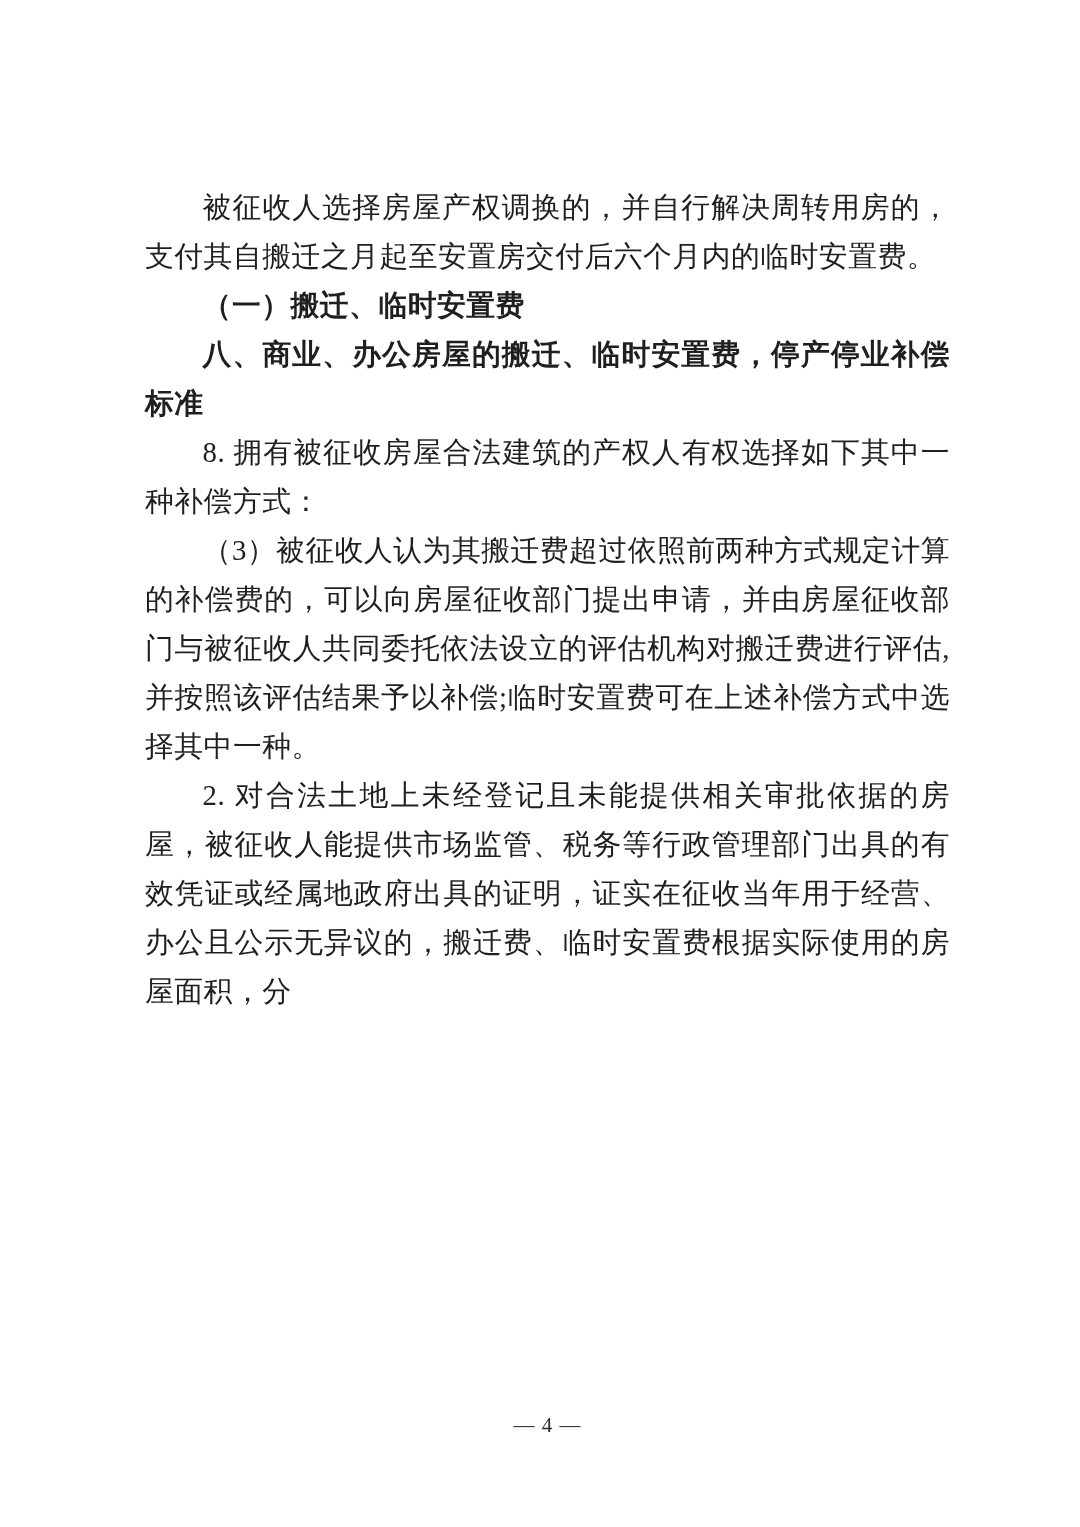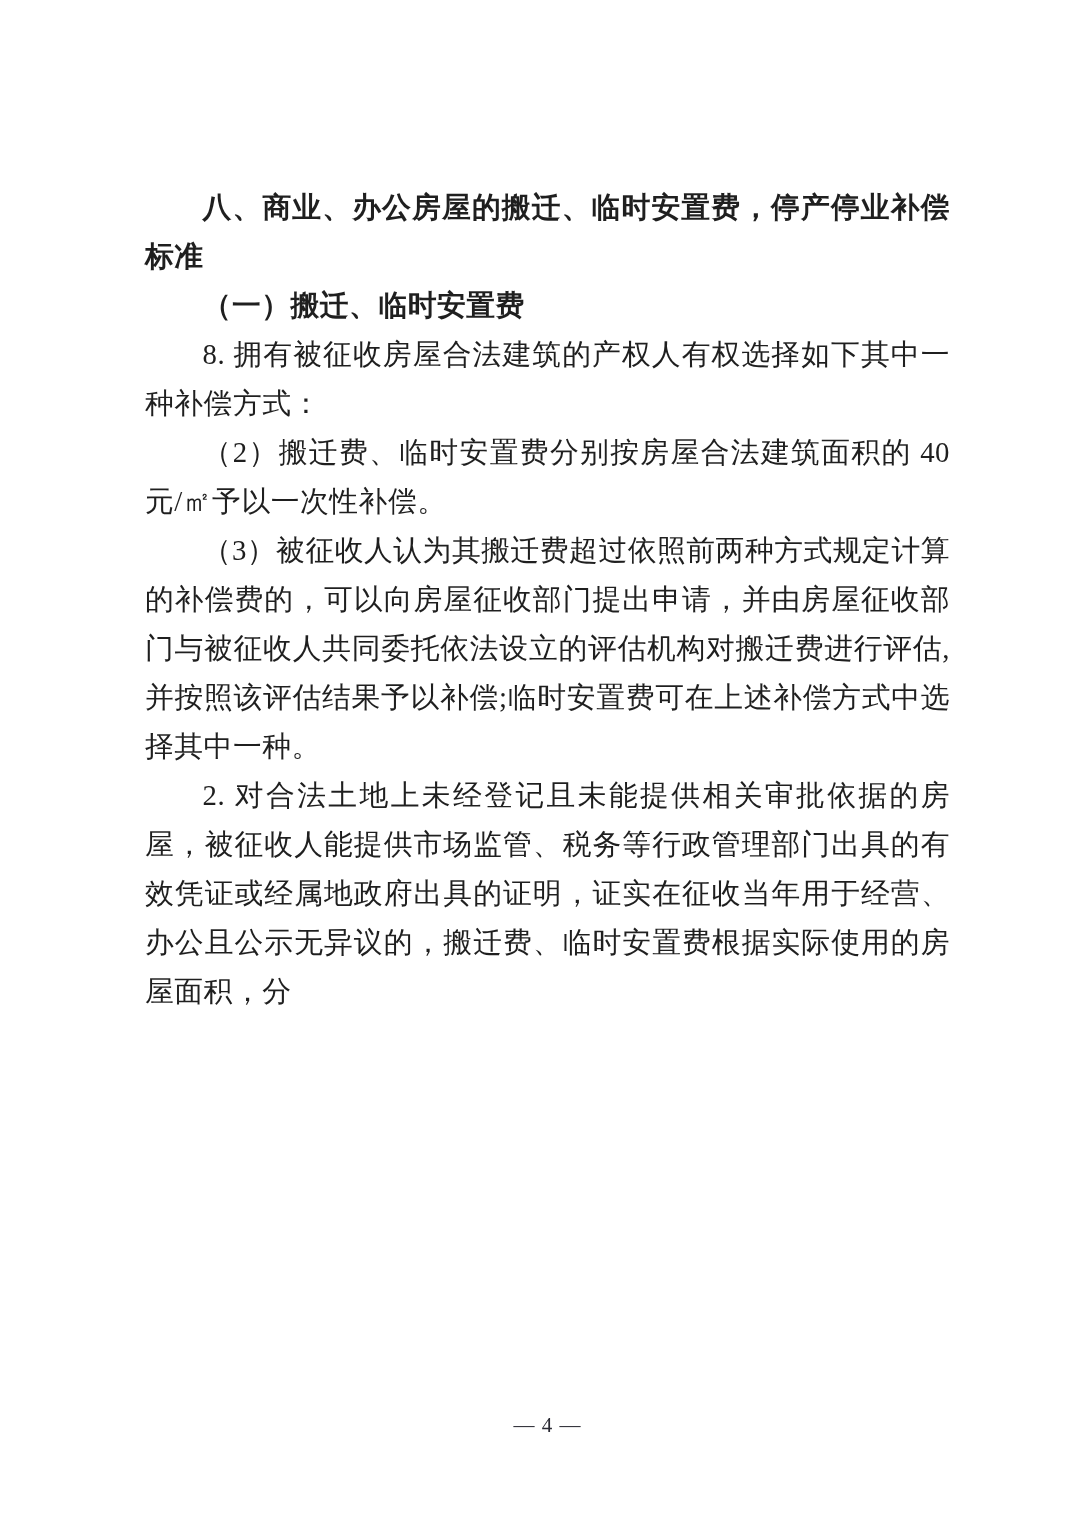--- a/index.html
+++ b/index.html
@@ -50,23 +50,23 @@
     line-height: 30px;
     color: #2a2a33;
     letter-spacing: 1px;
   }
 </style>
 </head>
 <body>
 
 <div class="page">
   <div class="content">
+    <p class="para">被征收人选择房屋产权调换的，并自行解决周转用房的，支付其自搬迁之月起至安置房交付后六个月内的临时安置费。</p>
+    <p class="para h2">（一）搬迁、临时安置费</p>
     <p class="para h1">八、商业、办公房屋的搬迁、临时安置费，停产停业补偿标准</p>
-    <p class="para h2">（一）搬迁、临时安置费</p>
     <p class="para">8. 拥有被征收房屋合法建筑的产权人有权选择如下其中一种补偿方式：</p>
-    <p class="para">（2）搬迁费、临时安置费分别按房屋合法建筑面积的 40 元/㎡予以一次性补偿。</p>
     <p class="para">（3）被征收人认为其搬迁费超过依照前两种方式规定计算的补偿费的，可以向房屋征收部门提出申请，并由房屋征收部门与被征收人共同委托依法设立的评估机构对搬迁费进行评估,并按照该评估结果予以补偿;临时安置费可在上述补偿方式中选择其中一种。</p>
     <p class="para">2. 对合法土地上未经登记且未能提供相关审批依据的房屋，被征收人能提供市场监管、税务等行政管理部门出具的有效凭证或经属地政府出具的证明，证实在征收当年用于经营、办公且公示无异议的，搬迁费、临时安置费根据实际使用的房屋面积，分</p>
   </div>
   <div class="footer">
     <span>— 4 —</span>
   </div>
 </div>
 
 </body></html>

